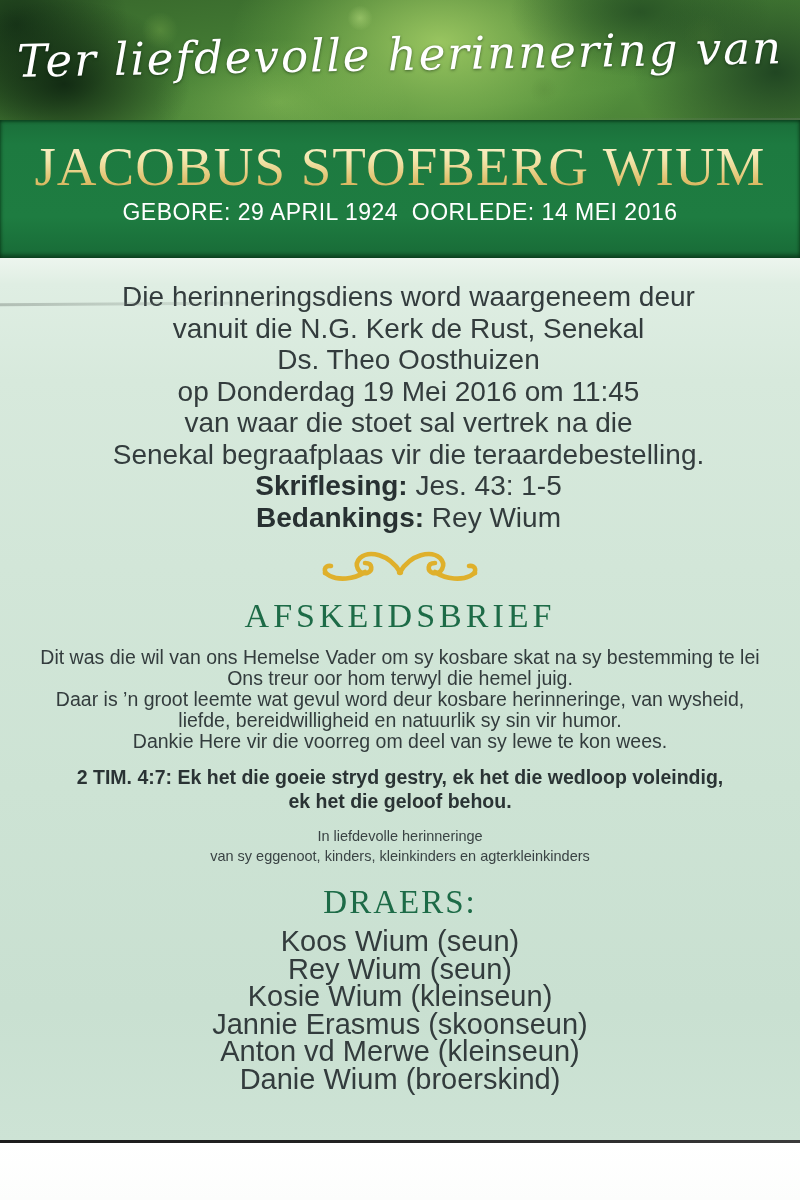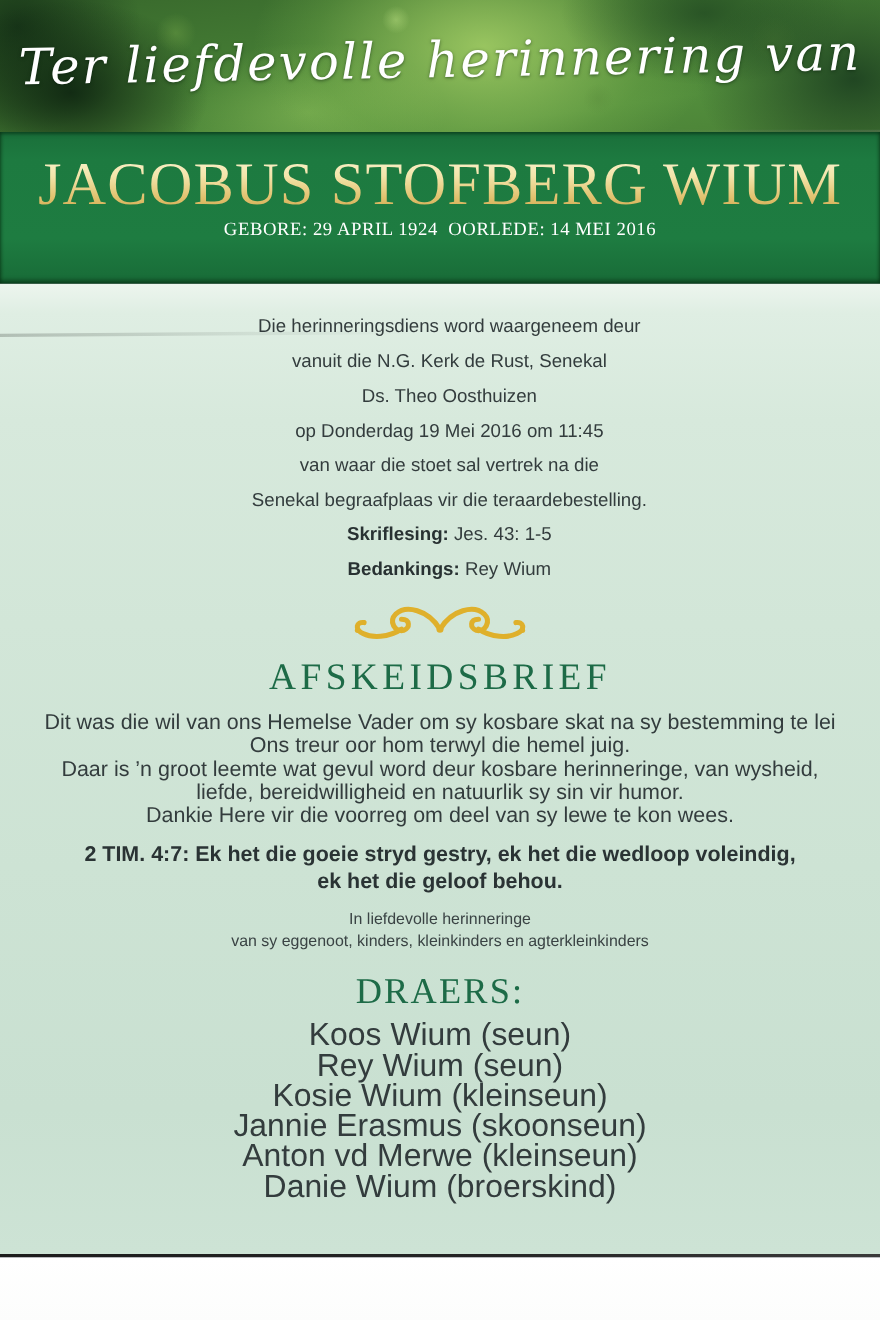--- a/index.html
+++ b/index.html
@@ -1,19 +1,19 @@
 <!DOCTYPE html>
 <html><head>
 <meta charset="utf-8">
 <style>
   * { margin:0; padding:0; box-sizing:border-box; }
   html,body { background:#ffffff; }
   .page {
     position:relative; width:800px; height:1200px;
-    background:#0f172a; overflow:hidden;
+    background:#0f766e; overflow:hidden;
     font-family:"Liberation Sans", sans-serif;
   }
 
   
   .photo {
     position:absolute; top:0; left:0; width:800px; height:120px;
     background:
       radial-gradient(ellipse 180px 120px at 8% 70%, rgba(16,40,18,.95), rgba(16,40,18,0) 70%),
       radial-gradient(ellipse 160px 140px at 2% 20%, rgba(20,48,22,.9), rgba(20,48,22,0) 70%),
       radial-gradient(ellipse 220px 150px at 97% 60%, rgba(24,58,30,.85), rgba(24,58,30,0) 65%),
@@ -54,43 +54,43 @@
     color:#e8d085;
   }
   @supports (-webkit-background-clip: text) {
     .deceased-name {
       background:linear-gradient(180deg, #fbf4d2 4%, #f3e5ab 38%, #e0c06c 72%, #c9a348 100%);
       -webkit-background-clip:text; background-clip:text; color:transparent;
       text-shadow:none;
     }
   }
   .dates {
-    margin-top:2px; color:#ffffff; font-size:17px; letter-spacing:.5px;
-    white-space:pre; font-family:Liberation Serif, serif;
+    margin-top:2px; color:#ffffff; font-size:23px; letter-spacing:.5px;
+    white-space:pre; font-family:Liberation Sans, sans-serif;
   }
 
   
   .paper {
     position:absolute; top:258px; left:0; width:800px; height:882px;
     background:linear-gradient(180deg,
       #edf5ee 0%, #dfeee3 3%, #d7e9dc 14%, #d2e6d8 35%,
       #cde3d4 60%, #c9e0d1 85%, #cde3d5 100%);
     text-align:center; color:#2c3637;
   }
   .crease-1 {
     position:absolute; top:302px; left:0; width:380px; height:3px;
     background:linear-gradient(90deg, rgba(110,120,112,.4), rgba(110,120,112,.12) 60%, transparent);
     transform:rotate(-.4deg);
   }
   .crease-2 {
     position:absolute; top:118px; right:0; width:230px; height:2px;
     background:linear-gradient(270deg, rgba(120,130,120,.3), transparent);
   }
 
-  .service { margin-top:23px; font-size:17px; line-height:31.5px; color:#333c3d;padding-left:17px; }
+  .service { margin-top:23px; font-size:28px; line-height:31.5px; color:#333c3d;padding-left:17px; }
   .service .line { }
   .service strong { font-weight:700; color:#283132;text-align:center; }
 
   .ornament-wrap { margin-top:12px; height:40px; }
 
   .heading-afskeid {
     margin-top:10px;
     font-family:"Liberation Serif", serif; font-size:34px; line-height:42px;
     letter-spacing:4px; color:#1d6b47; font-weight:500;
   }

